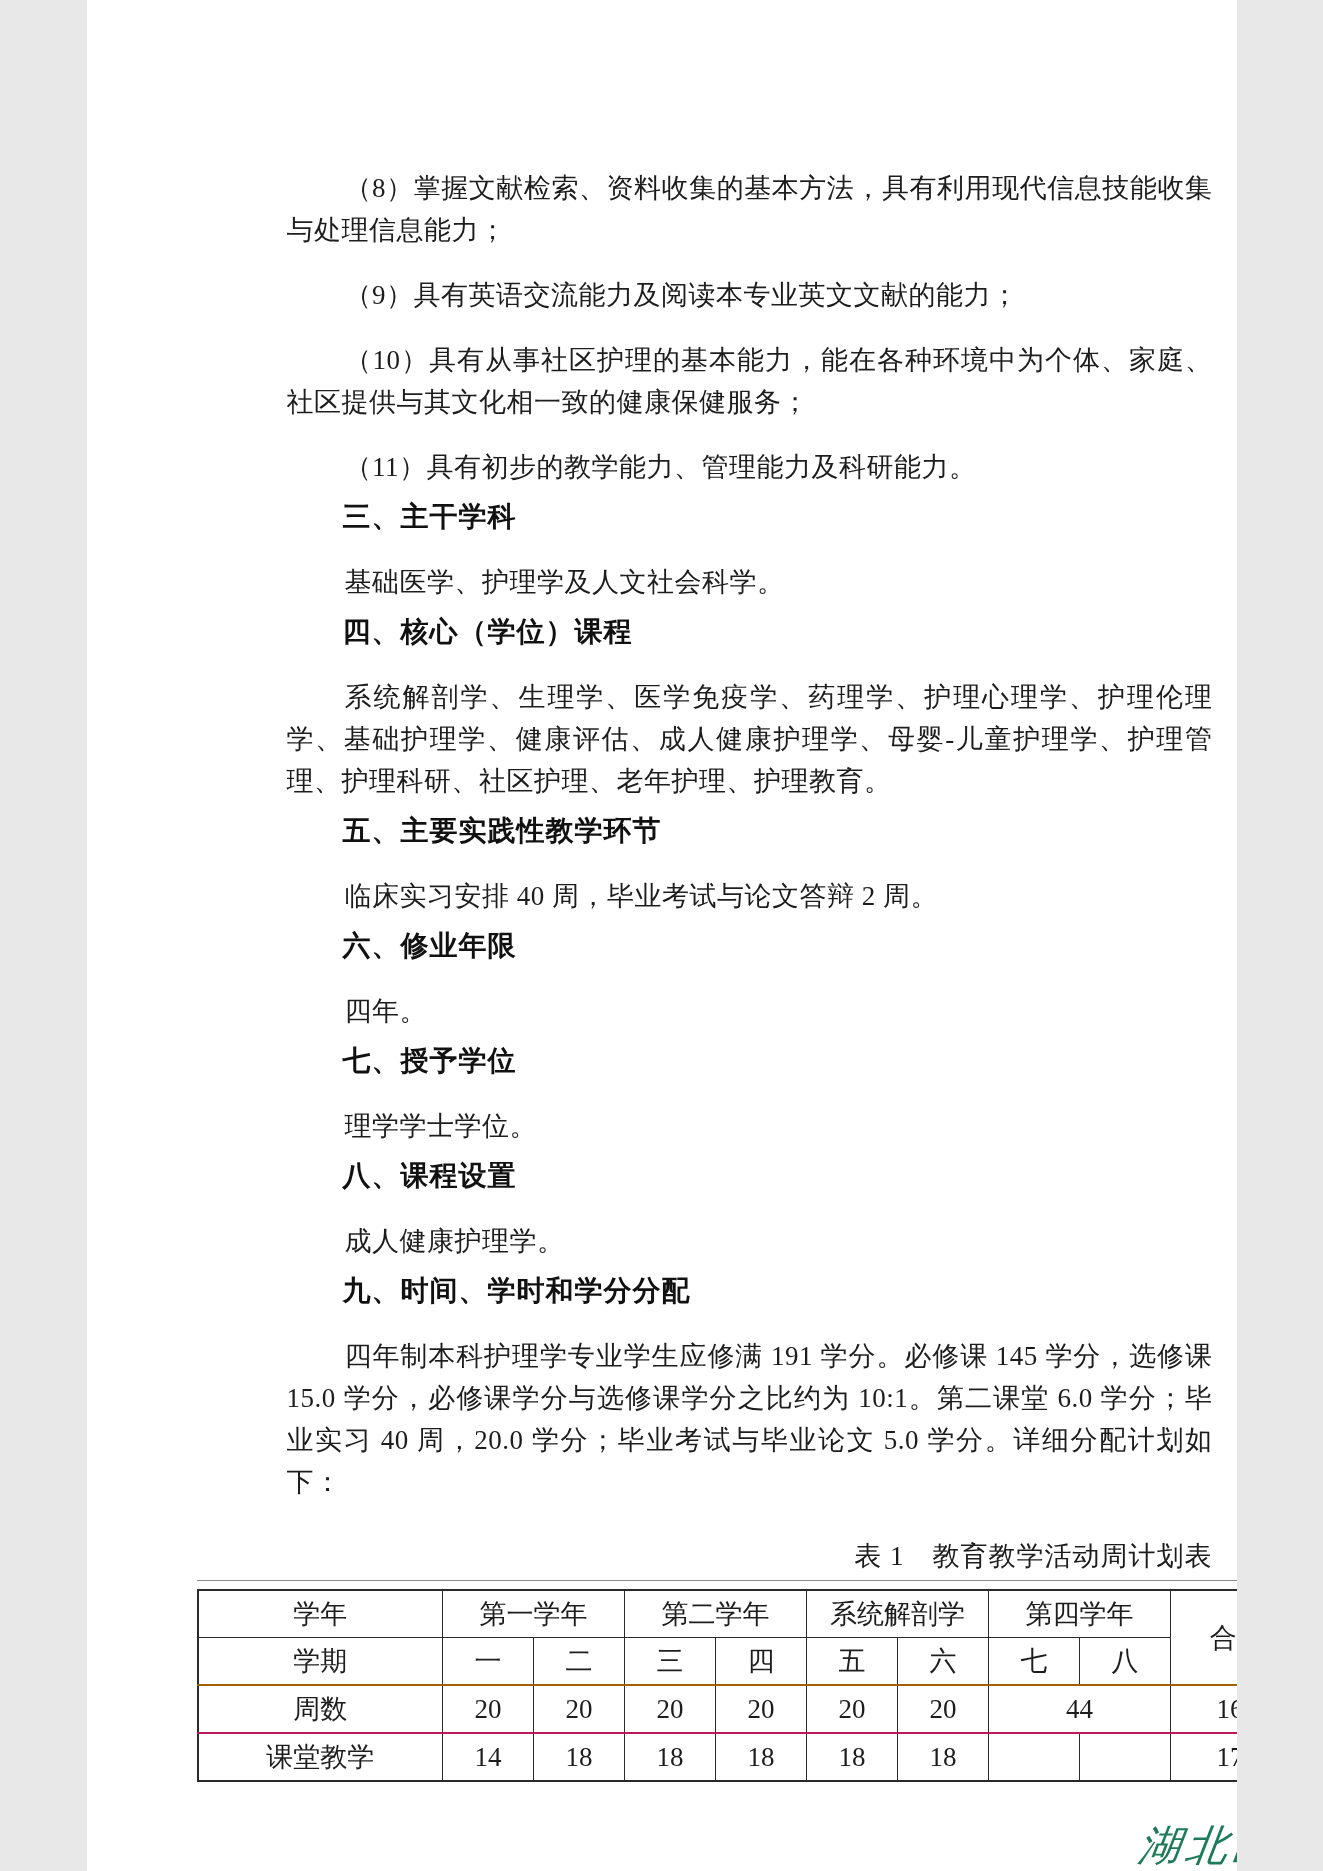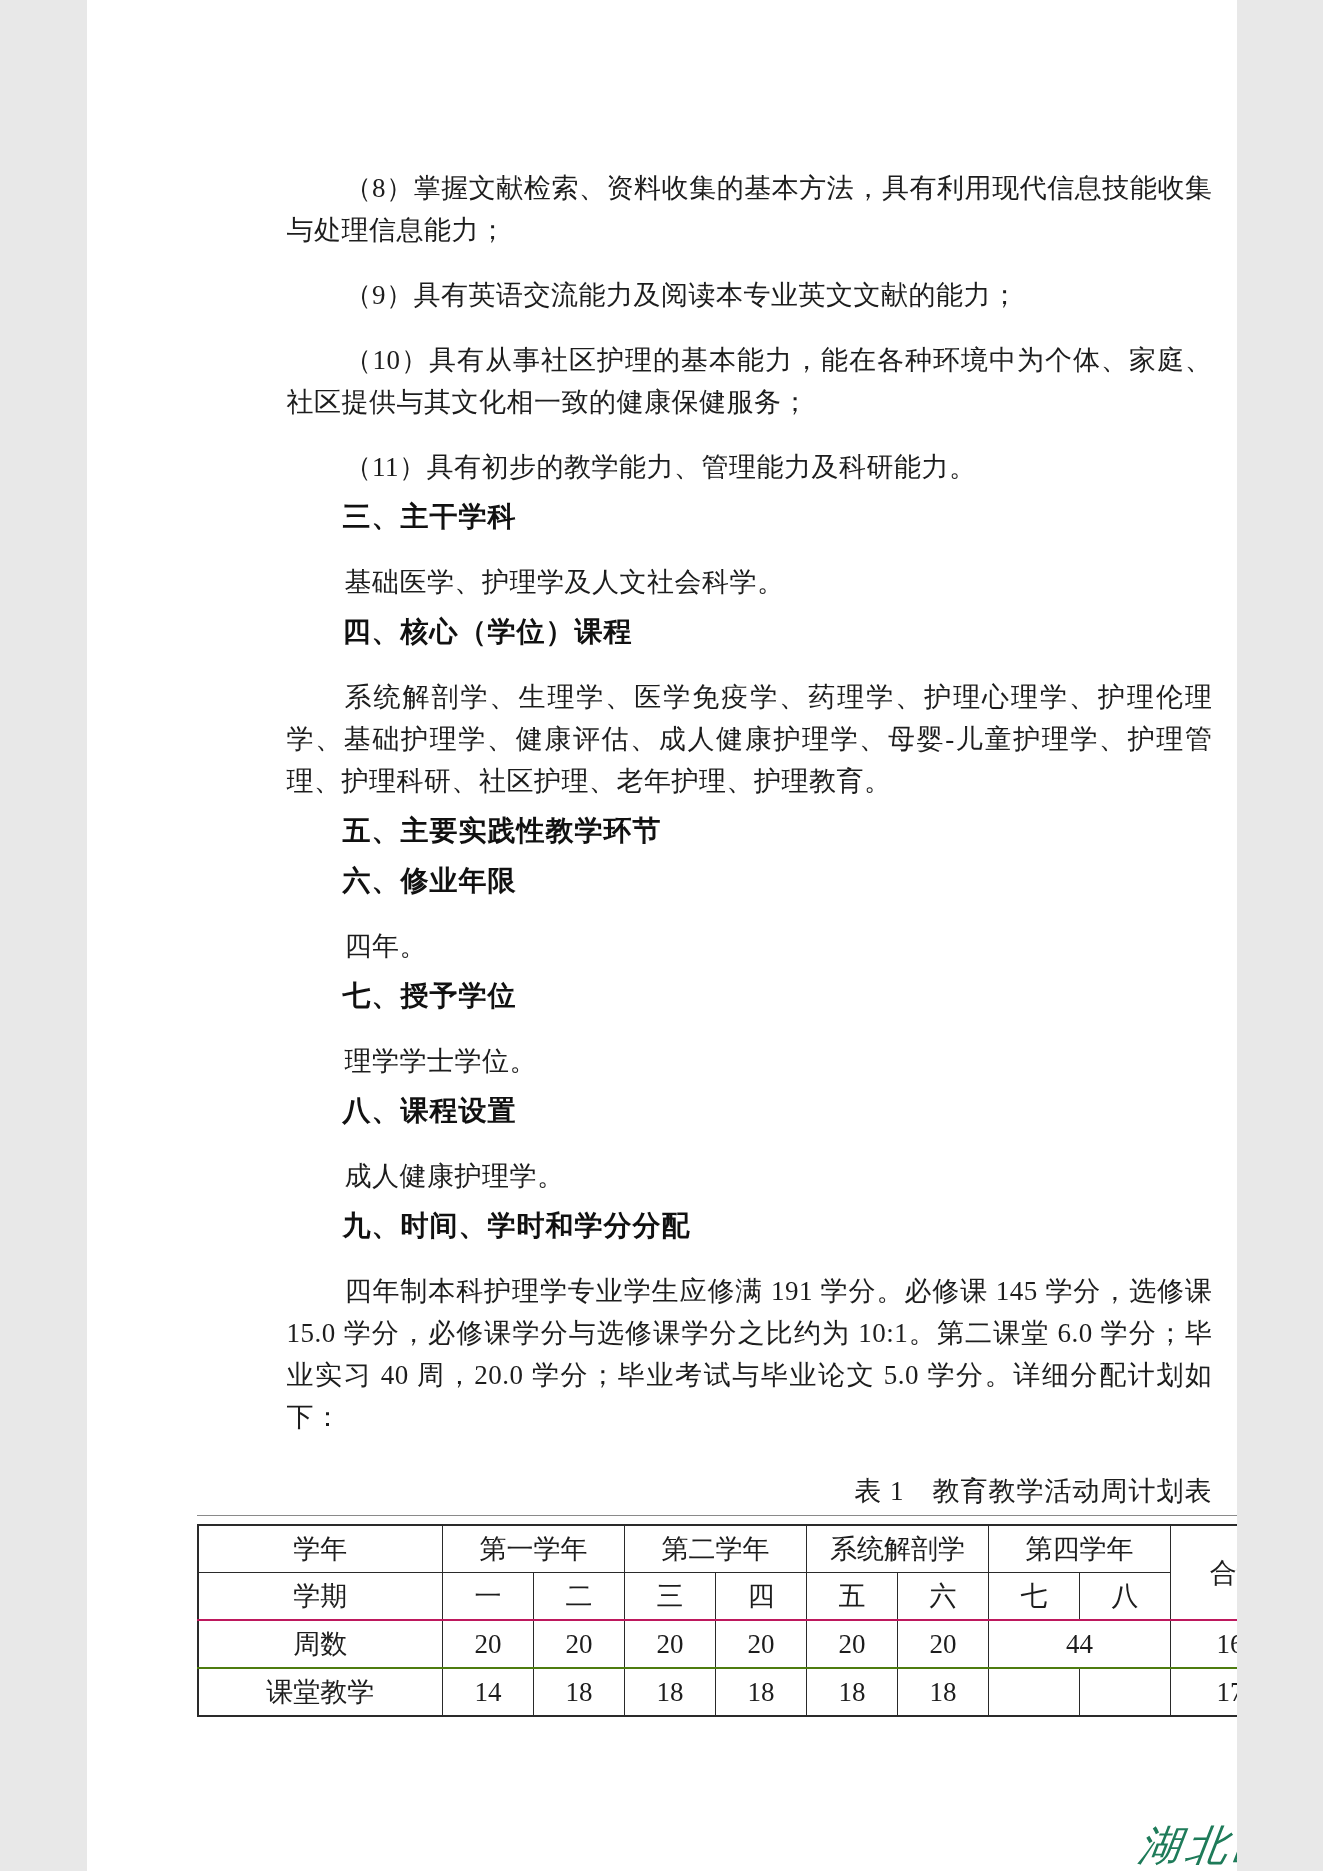--- a/index.html
+++ b/index.html
@@ -56,22 +56,22 @@
   }
   table.plan td{
     border:1px solid #2a2a2a;
     height:46px;
     text-align:center;
     vertical-align:middle;
     font-size:27px;
     padding:0;
     overflow:hidden;
   }
-  tr.r3 td{border-top:2px solid #be185d;}
-  tr.r4 td{border-top:2px solid #4d7c0f;}
+  tr.r3 td{border-top:2px solid #a16207;}
+  tr.r4 td{border-top:2px solid #be185d;}
   .watermark{
     position:absolute;
     left:1052px;top:1818px;
     font-family:"DejaVu Serif",serif;
     font-style:italic;
     font-size:42px;
     letter-spacing:5px;
     transform:skewX(-8deg);
     white-space:nowrap;
   }
@@ -87,20 +87,21 @@
     <p class="body">（10）具有从事社区护理的基本能力，能在各种环境中为个体、家庭、社区提供与其文化相一致的健康保健服务；</p>
     <p class="body">（11）具有初步的教学能力、管理能力及科研能力。</p>
 
     <h2 class="hd">三、主干学科</h2>
     <p class="body">基础医学、护理学及人文社会科学。</p>
 
     <h2 class="hd">四、核心（学位）课程</h2>
     <p class="body">系统解剖学、生理学、医学免疫学、药理学、护理心理学、护理伦理学、基础护理学、健康评估、成人健康护理学、母婴-儿童护理学、护理管理、护理科研、社区护理、老年护理、护理教育。</p>
 
     <h2 class="hd">五、主要实践性教学环节</h2>
+    <p class="body">临床实习安排 40 周，毕业考试与论文答辩 2 周。</p>
 
     <h2 class="hd">六、修业年限</h2>
     <p class="body">四年。</p>
 
     <h2 class="hd">七、授予学位</h2>
     <p class="body">理学学士学位。</p>
 
     <h2 class="hd">八、课程设置</h2>
     <p class="body">成人健康护理学。</p>
 

